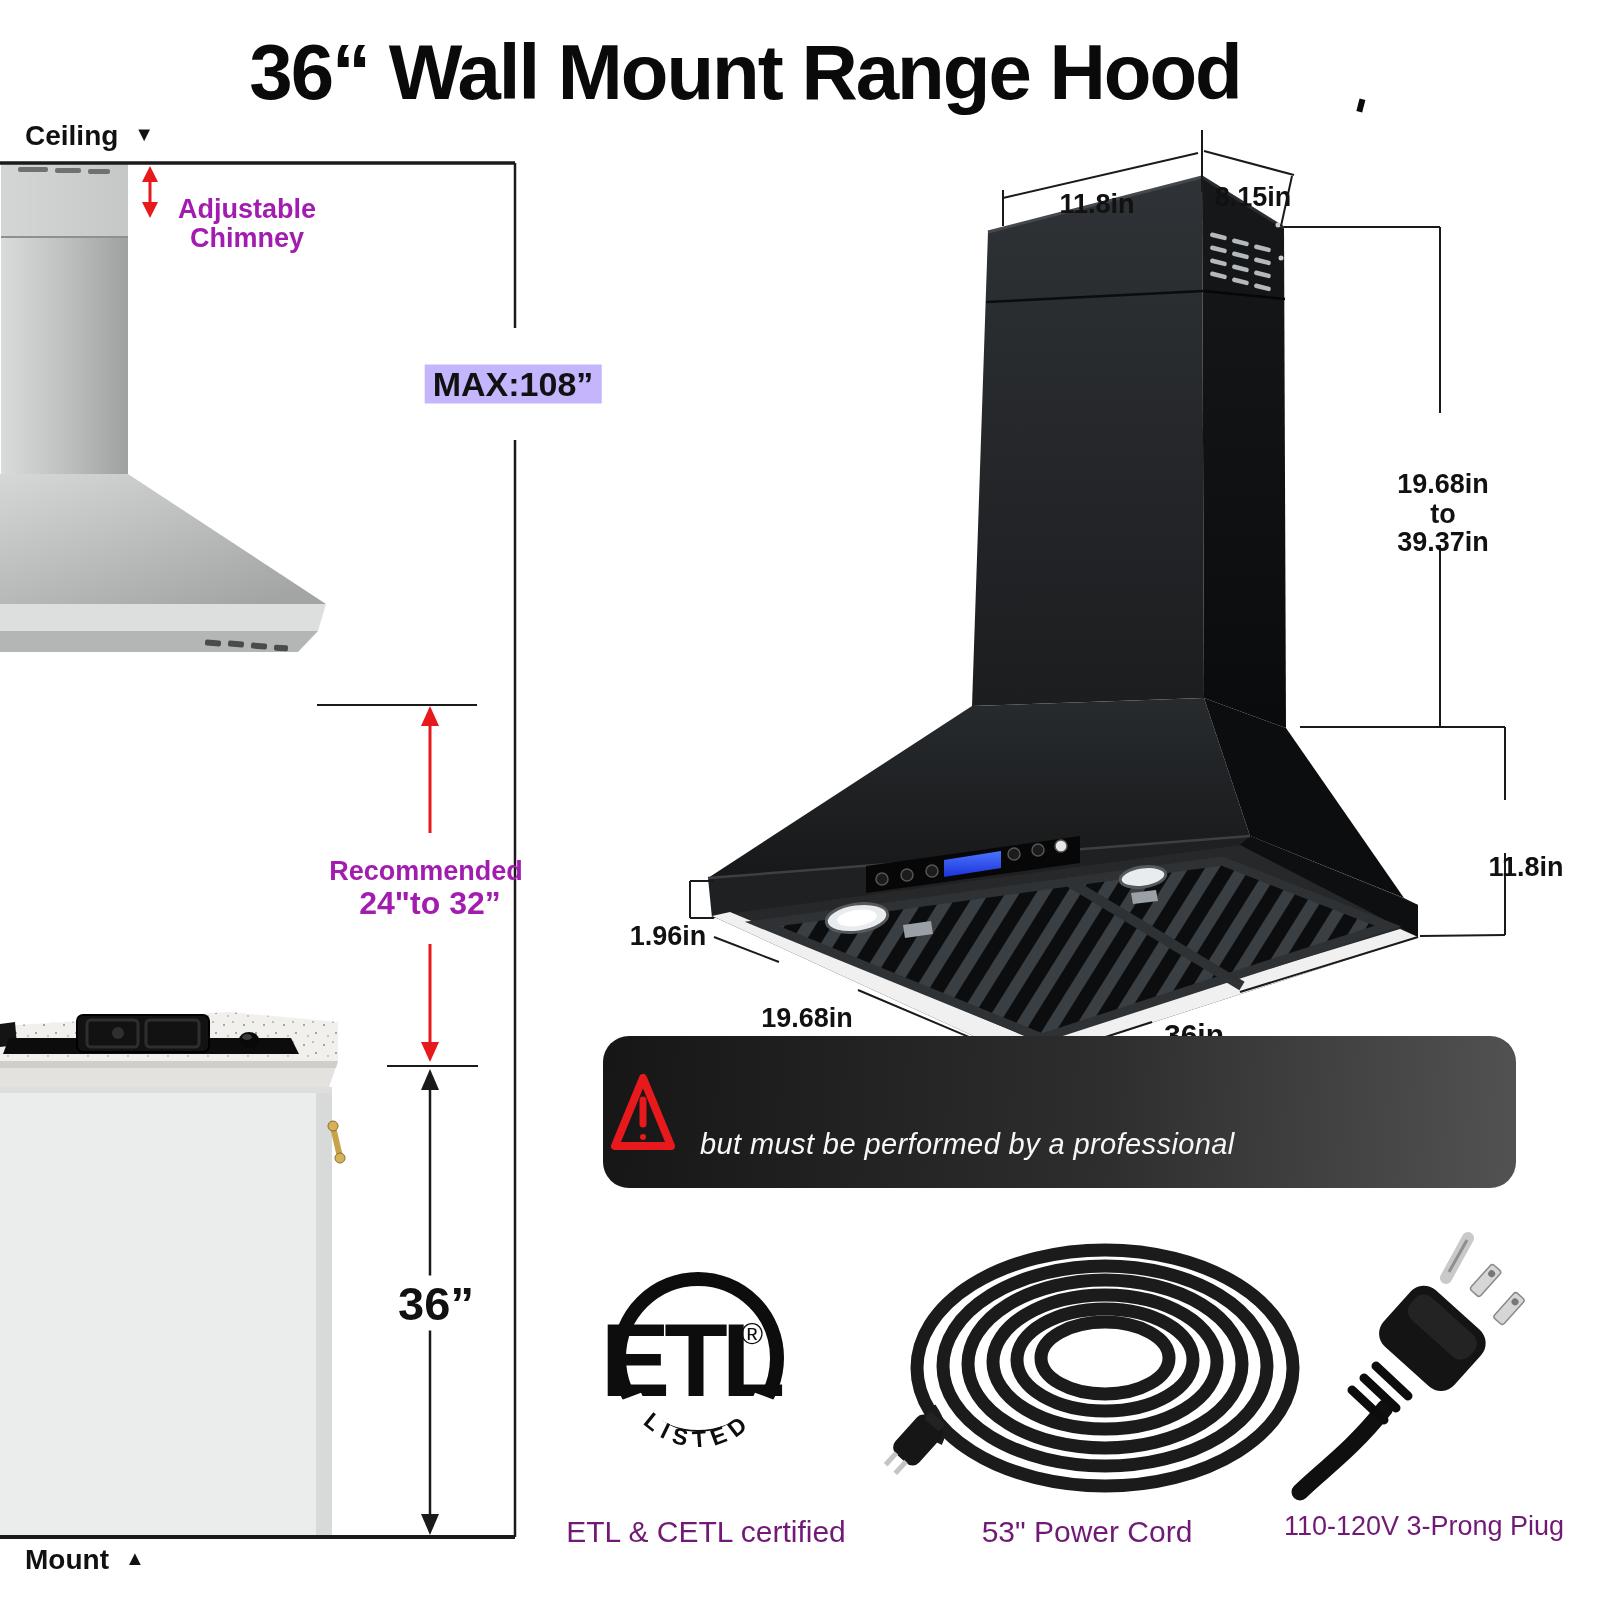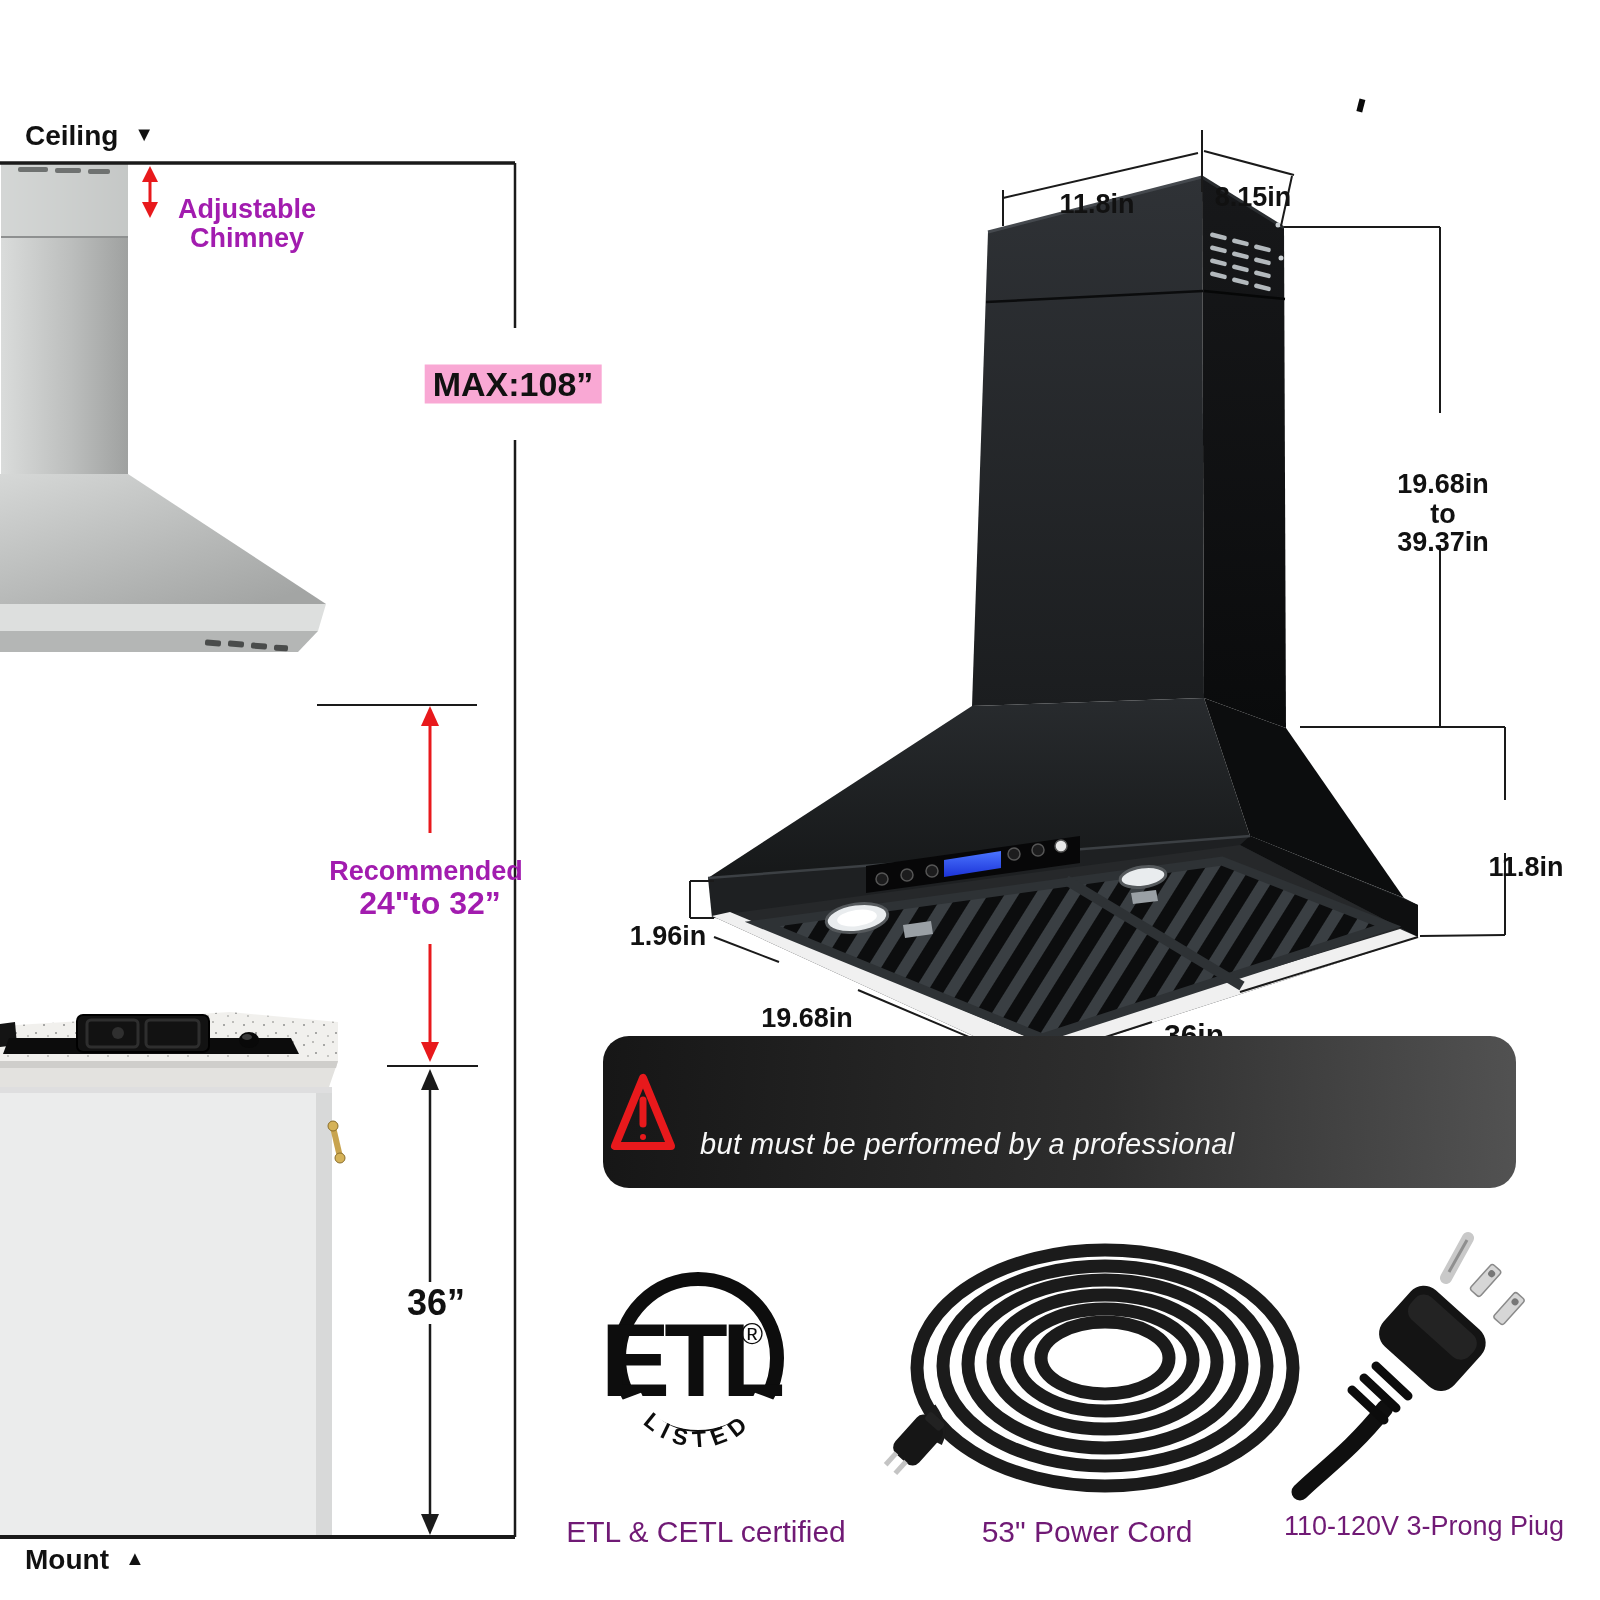--- a/index.html
+++ b/index.html
@@ -4,24 +4,24 @@
 <style>
   html,body{margin:0;padding:0;background:#fff;}
   #canvas{position:relative;width:1600px;height:1600px;background:#fff;overflow:hidden;
           font-family:"Liberation Sans",sans-serif;color:#111;}
   .abs{position:absolute;}
   .ctr{transform:translate(-50%,-50%);white-space:nowrap;}
   .red{color:#a21caf;font-weight:700;}
   #title{left:745px;top:72px;font-size:78px;font-weight:900;letter-spacing:-2px;color:#0a0a0a;}
   .marker{font-size:20px;position:relative;top:-2px;}
   .sideLbl{font-size:28px;font-weight:600;display:flex;gap:16px;align-items:center;text-align:right;}
-  #max-label{left:513px;top:384px;font-size:34px;font-weight:600;background:#f9a8d4;padding:0 8px;}
+  #max-label{left:513px;top:384px;font-size:34px;font-weight:600;background:#c4b5fd;padding:0 8px;}
   #rec1{left:426px;top:871px;font-size:27px;}
   #rec2{left:430px;top:903px;font-size:32px;}
-  #mount36{left:436px;top:1303px;font-size:36px;font-weight:600;background:#fff;padding:0 6px;}
+  #mount36{left:436px;top:1303px;font-size:47px;font-weight:600;background:#fff;padding:0 6px;}
   .dim{font-size:27px;font-weight:600;background:rgba(255,255,255,0);margin-top:36px;}
   #dim-w36{font-size:30px;font-weight:800;}
   #banner{left:603px;top:1036px;width:913px;height:152px;border-radius:26px;
           background:linear-gradient(93deg,#161616 0%,#2e2e2e 55%,#525252 100%);}
   .warnTxt{color:#f7f7f7;font-style:italic;font-size:29px;font-weight:500;letter-spacing:0.4px;}
   #warn1{left:700px;top:1082px;}
   #warn2{left:700px;top:1128px;}
   .caption{font-size:30px;font-weight:400;color:#701a75;}
   #cap-plug{font-size:27px;text-align:right;}
   svg{position:absolute;left:0;top:0;}
@@ -265,20 +265,21 @@
         <rect x="1487" y="1286" width="13" height="34" rx="3" fill="#d6d6d6" stroke="#8a8a8a" stroke-width="1.5"></rect>
         <circle cx="1493.5" cy="1294" r="3.5" fill="#777"></circle>
       </g>
       <line x1="1446" y1="1278" x2="1468" y2="1238" stroke="#c9c9c9" stroke-width="12" stroke-linecap="round"></line>
       <line x1="1449" y1="1272" x2="1467" y2="1240" stroke="#8f8f8f" stroke-width="3"></line>
     </g>
 
     <rect x="1358" y="99" width="6" height="13" fill="#0a0a0a" transform="rotate(14 1361 105)"></rect>
   </svg>
 
+  <div id="title" class="abs ctr">36“ Wall Mount Range Hood</div>
 
   <div class="abs sideLbl" style="left:25px;top:120px;">
     <span>Ceiling</span>
     <span class="marker">▼</span>
   </div>
 
   <div class="abs sideLbl" style="left:25px;top:1544px;">
     <span>Mount</span>
     <span class="marker">▲</span>
   </div>

